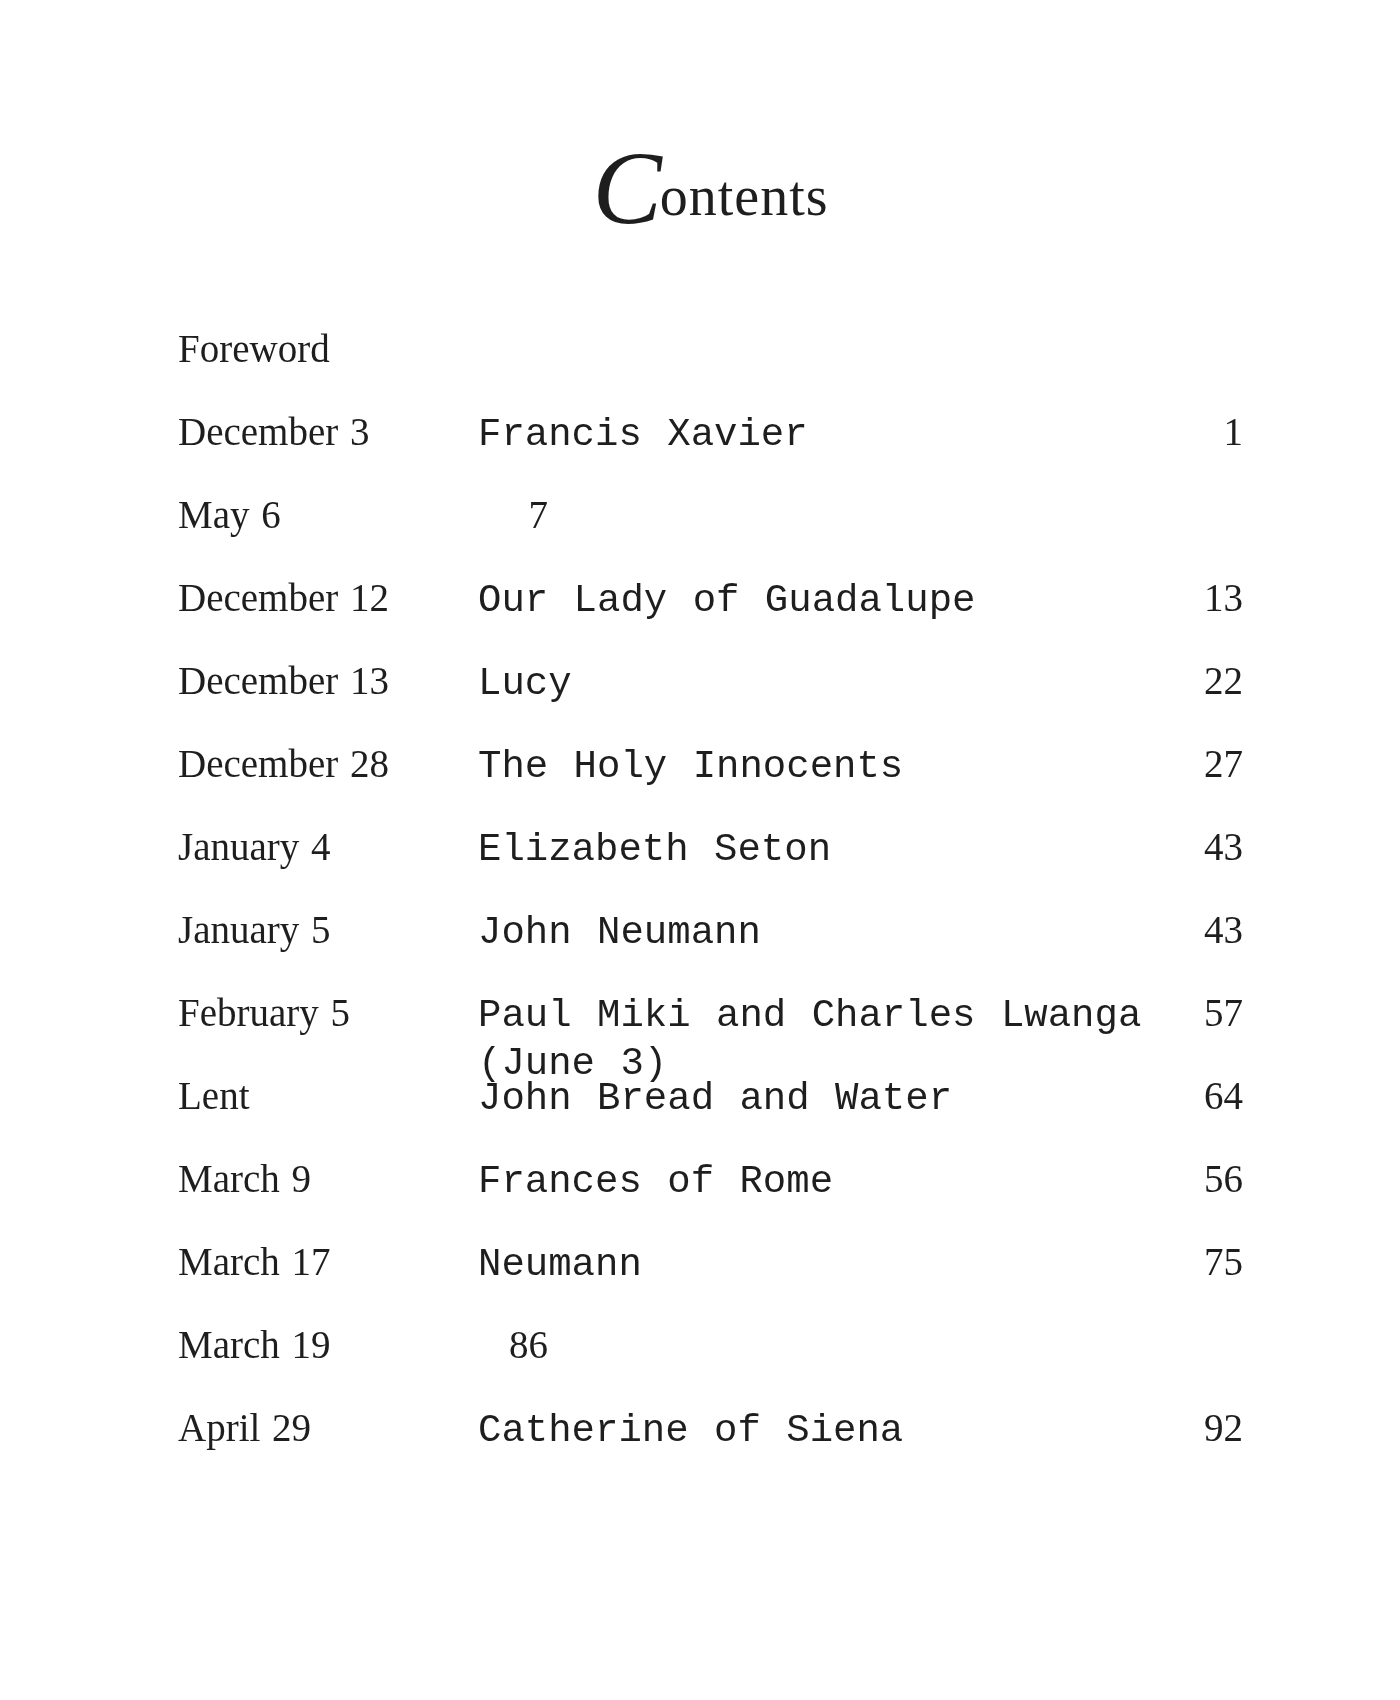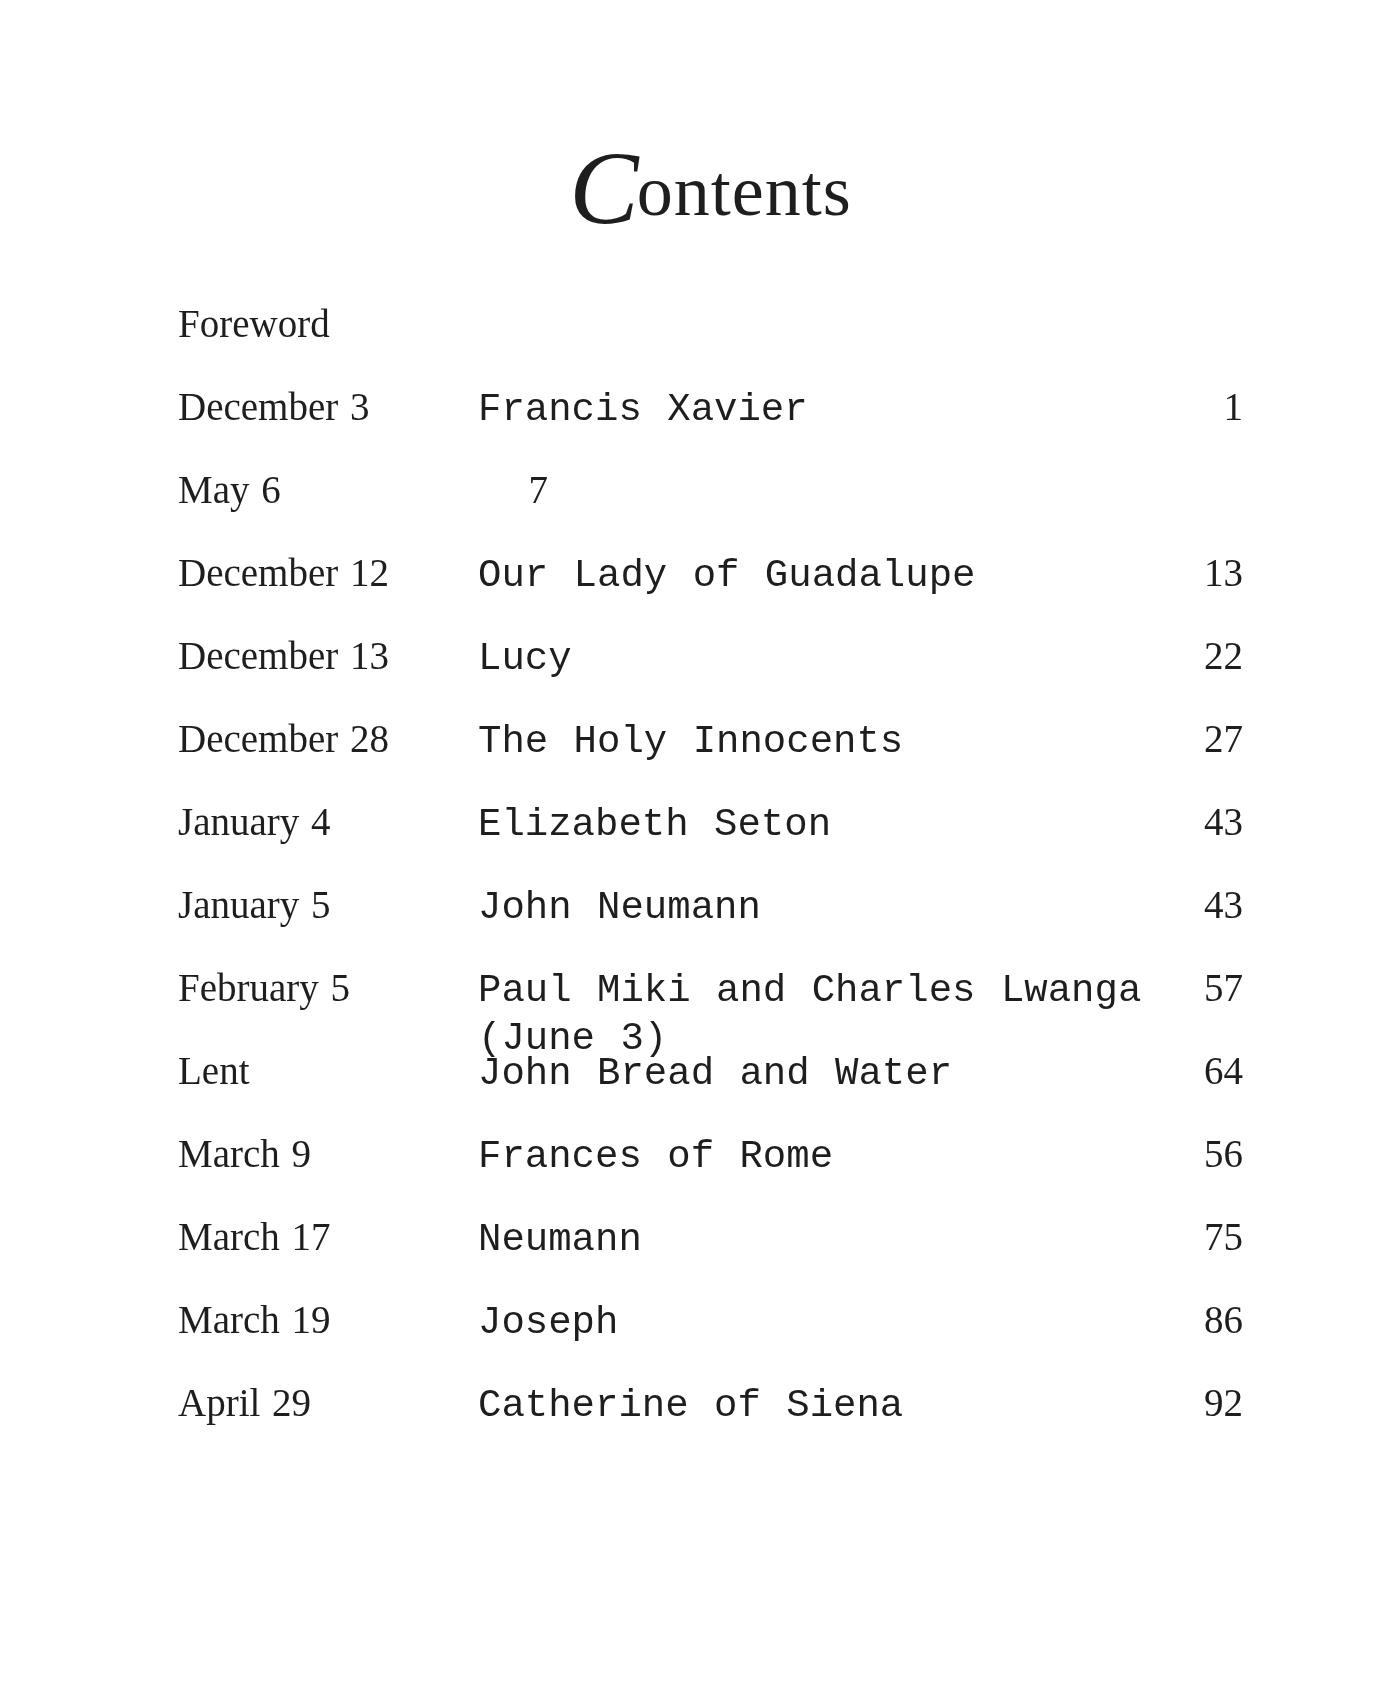--- a/index.html
+++ b/index.html
@@ -28,21 +28,21 @@
   }
   .toc-title .initial {
     font-style: italic;
     font-size: 104px;
     line-height: 1;
     position: relative;
     top: 8px;
     letter-spacing: -2px;
   }
   .toc-title .rest {
-    font-size: 72px;
+    font-size: 56px;
     line-height: 1;
     letter-spacing: 1px;
   }
   .toc {
     position: absolute;
     top: 300px;
     left: 178px;
     width: 1065px;
   }
   .toc-row {
@@ -50,20 +50,21 @@
     align-items: baseline;
     height: 48px;
     margin-bottom: 35px;
     font-size: 39px;
     line-height: 48px;
     word-spacing: 2px;
   }
   .toc-row .date {
     flex: none;
     width: 300px;
+    margin-top: 25px;
   }
   .toc-row .name {
     flex: 1 1 auto;
     font-family: Liberation Mono, monospace;
   }
   .toc-row .page-num {
     flex: none;
     min-width: 70px;
     text-align: right;
   }
@@ -144,21 +145,20 @@
     </div>
 
     <div class="toc-row">
       <span class="date">March 17</span>
       <span class="name">Neumann</span>
       <span class="page-num">75</span>
     </div>
 
     <div class="toc-row">
       <span class="date">March 19</span>
-      <span class="name">Joseph</span>
       <span class="page-num">86</span>
     </div>
 
     <div class="toc-row">
       <span class="date">April 29</span>
       <span class="name">Catherine of Siena</span>
       <span class="page-num">92</span>
     </div>
   </div>
 

